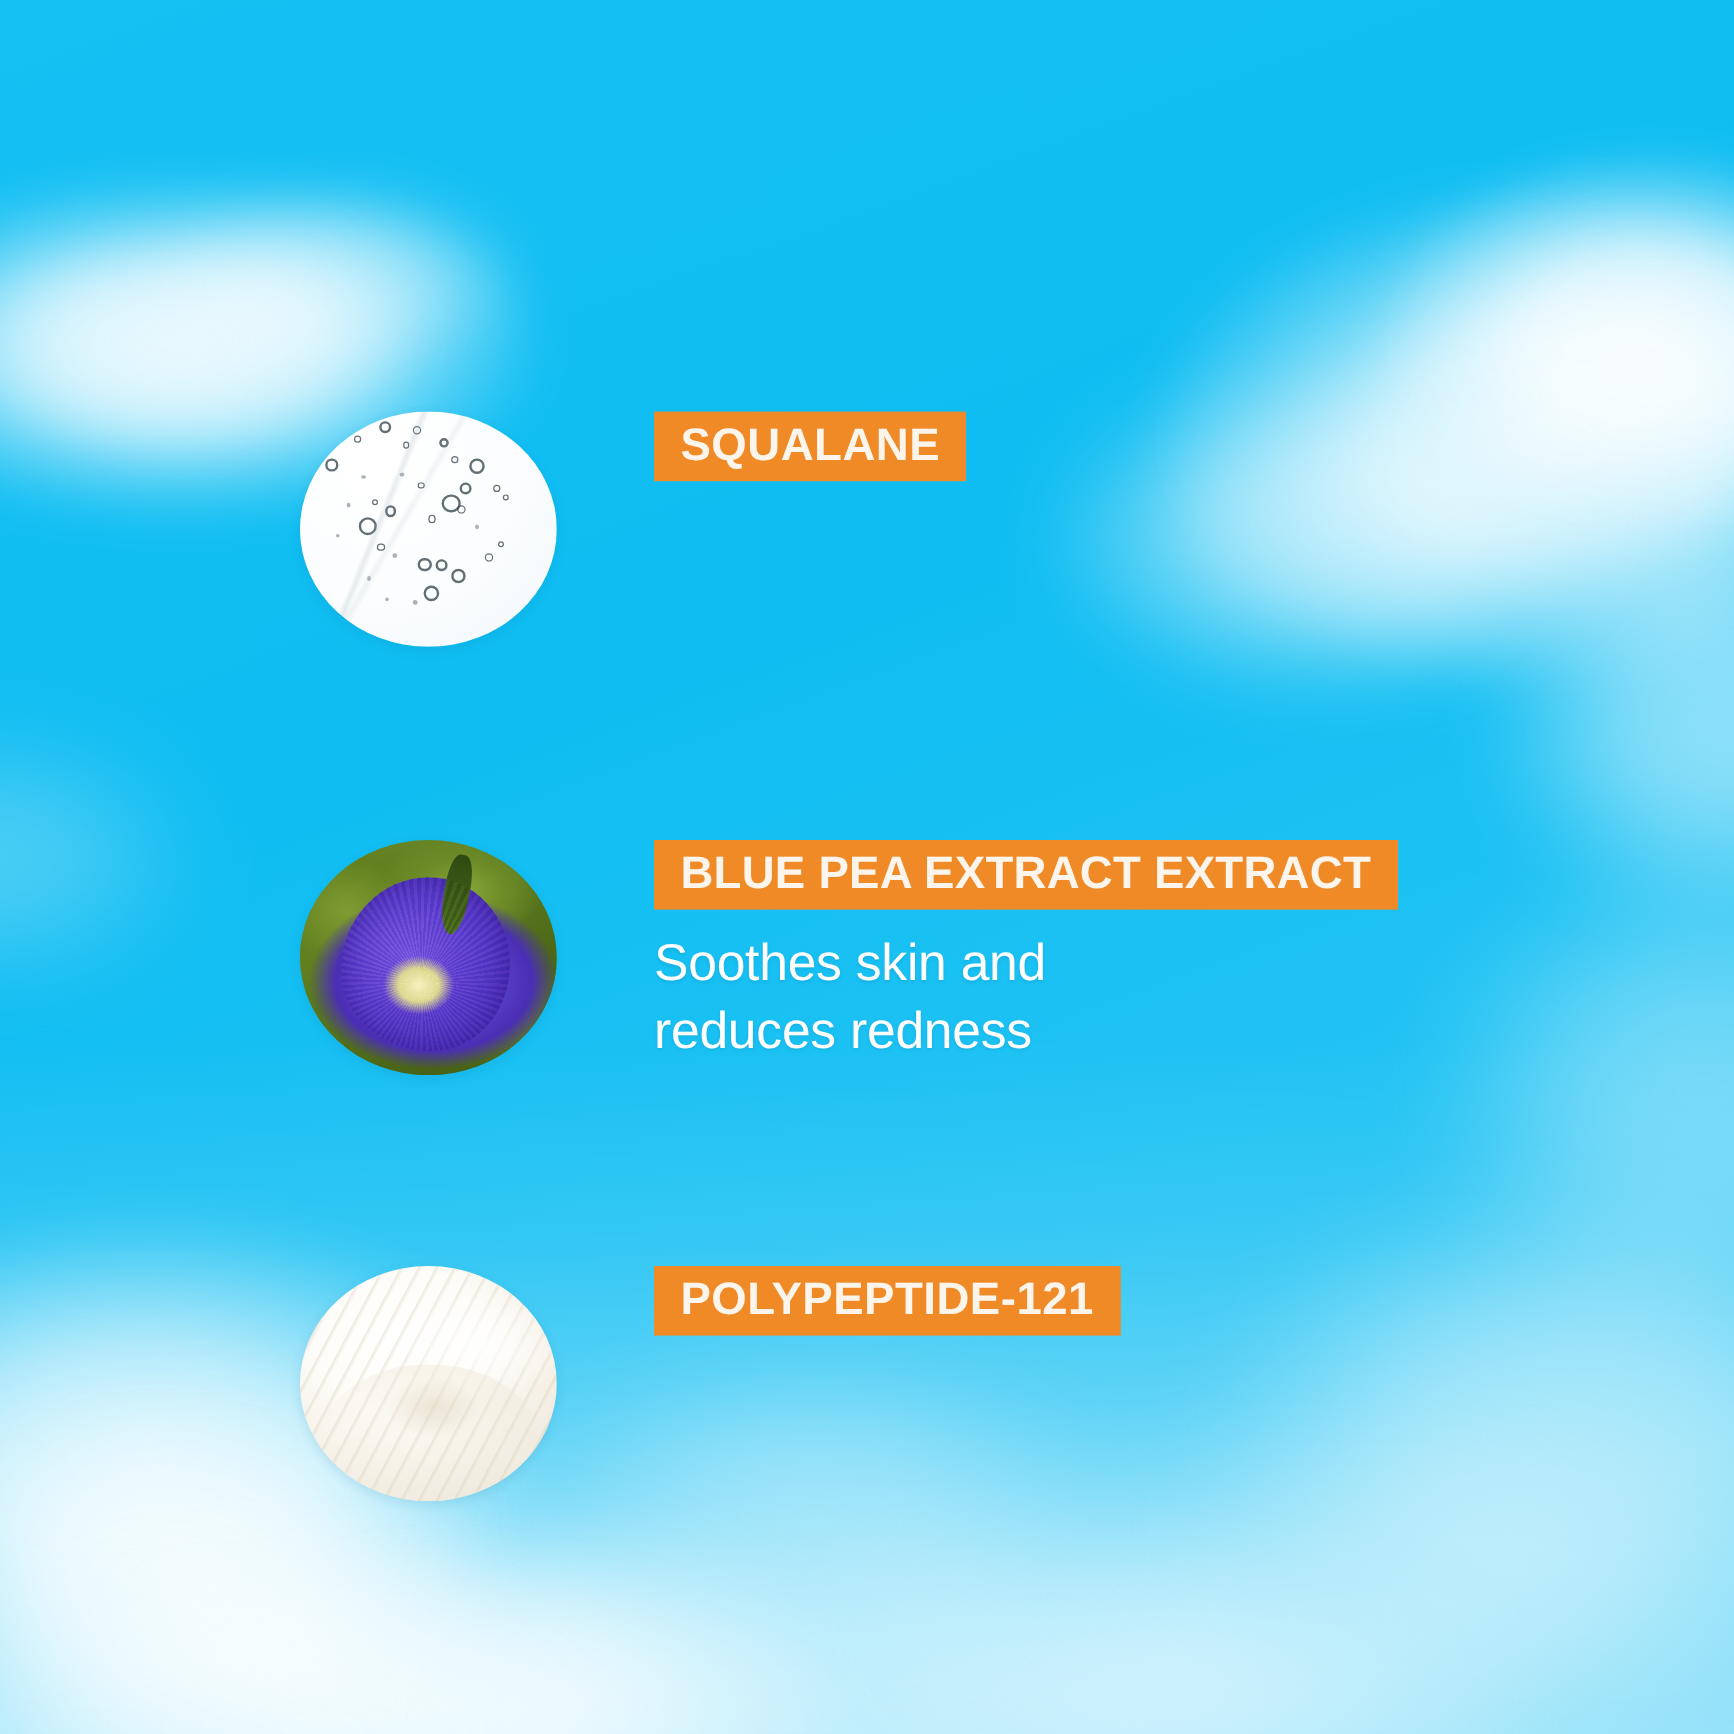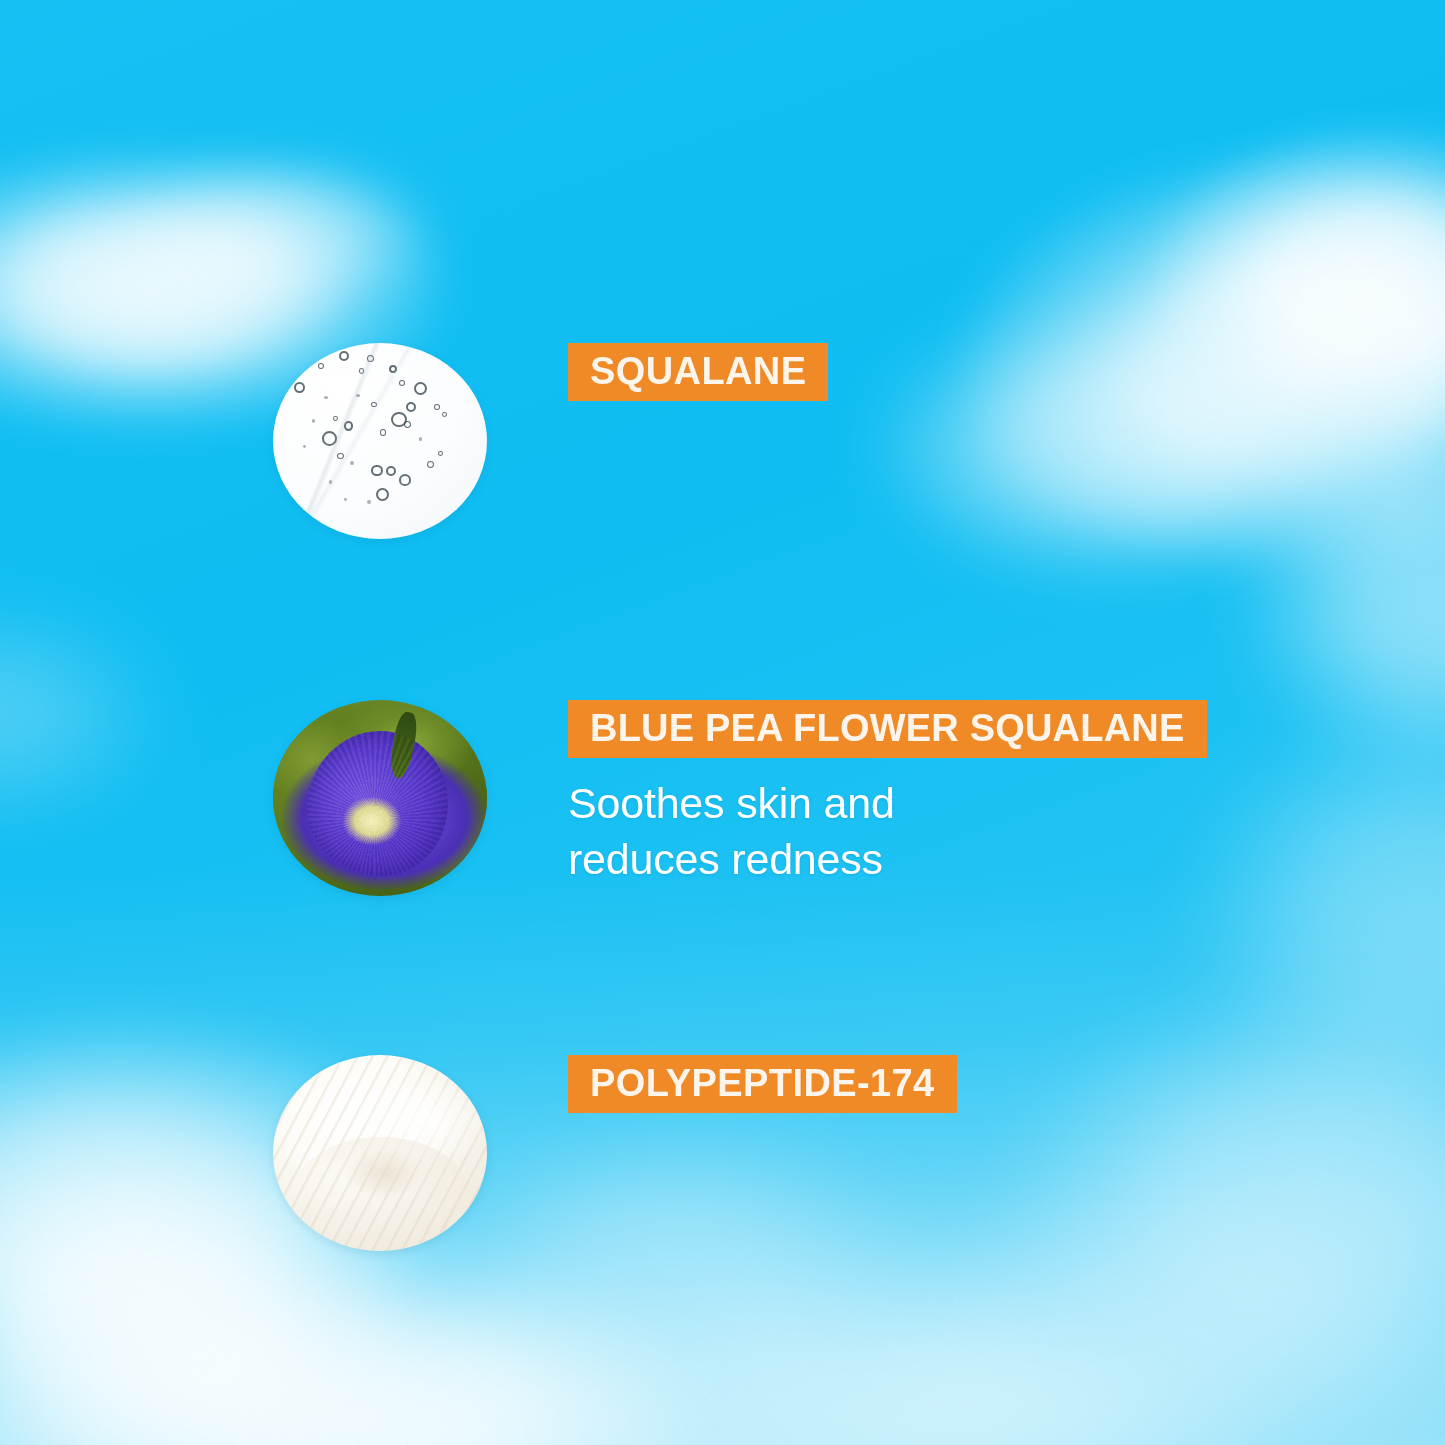--- a/index.html
+++ b/index.html
@@ -70,21 +70,21 @@
   }
   .header-title {
     color:#fdf6ee;
     font-size:52px;
     font-weight:bold;
     letter-spacing:-0.3px;
     font-family:"Liberation Sans", sans-serif;
   }
 
   
-  .rows { position:absolute; left:0; top:152px; width:1158px; height:1293px; z-index:20;margin-left:23px; }
+  .rows { position:absolute; left:0; top:152px; width:1158px; height:1293px; z-index:20; }
 
   .row { position:absolute; left:0; width:1445px; display:block; }
   .row-1 { top:191px; }
   .row-2 { top:548px; }
   .row-3 { top:903px; }
 
   .thumb {
     position:absolute;
     left:250px; top:0;
     width:214px; height:196px;
@@ -264,29 +264,29 @@
       </div>
     </div>
 
     <div class="row row-2">
       <div class="thumb">
         <div class="thumb-inner flower">
           <span class="stem"></span>
         </div>
       </div>
       <div class="textcol">
-        <div class="tag tag-2">BLUE PEA FLOWER SQUALANE</div>
+        <div class="tag tag-2">BLUE PEA EXTRACT EXTRACT</div>
         <div class="desc">Soothes skin and
 reduces redness</div>
       </div>
     </div>
 
     <div class="row row-3">
       <div class="thumb">
         <div class="thumb-inner cream"></div>
       </div>
       <div class="textcol">
-        <div class="tag">POLYPEPTIDE-174</div>
+        <div class="tag">POLYPEPTIDE-121</div>
       </div>
     </div>
 
   </div>
 </div>
 
 </body></html>

